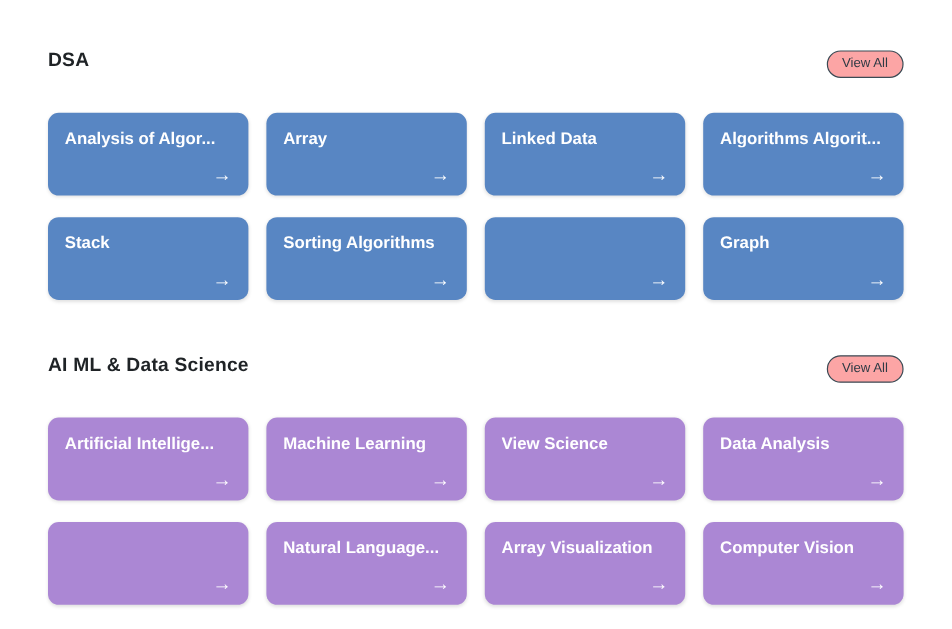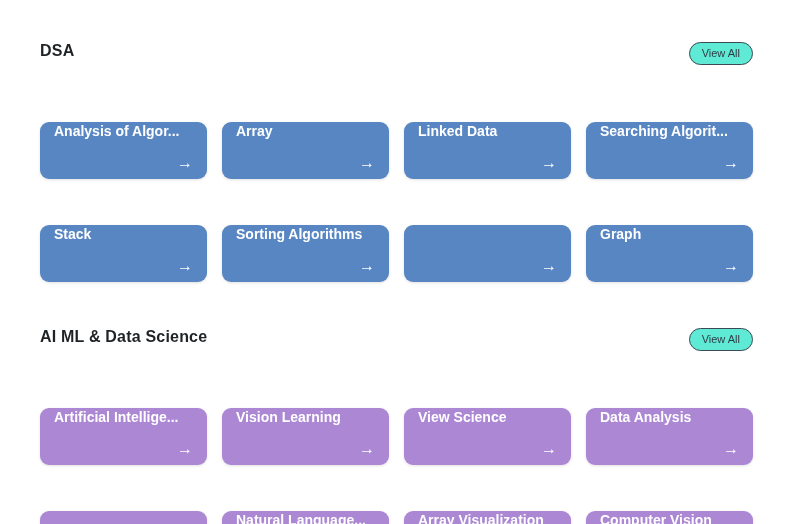--- a/index.html
+++ b/index.html
@@ -27,44 +27,43 @@
     font-size: 16px;
     font-weight: bold;
     color: var(--heading-text, #1f2326);
     letter-spacing: 0.2px;
   }
   .view-all-btn {
     font-family: "Liberation Sans", sans-serif;
     font-size: 11px;
     line-height: 1;
     color: #2f3b45;
-    background: #5eead4;
+    background: #fca5a5;
     border: 1px solid var(--view-all-border, #3b4a54);
     border-radius: 999px;
     padding: 5px 12px;
     cursor: pointer;
   }
 
   .card-grid {
     display: grid;
     grid-template-columns: repeat(4, 1fr);
     column-gap: 15px;
     row-gap: 18px;
   }
   .topic-card {
     position: relative;
-    height: 57px;
+    height: 69px;
     border-radius: 9px;
     box-sizing: border-box;
-    padding: 1px 14px;
+    padding: 13px 14px;
     color: var(--card-text, #ffffff);
     cursor: pointer;
     box-shadow: 0 1px 3px rgba(0,0,0,0.12);
     overflow: hidden;
-    margin-top: 28px;
   }
   .section.dsa  .topic-card { background: var(--dsa-card, #5886c3); }
   .section.aiml .topic-card { background: var(--aiml-card, #ab87d4); }
 
   .topic-card .card-title {
     font-size: 14px;
     font-weight: bold;
     white-space: nowrap;
     overflow: hidden;
   }
@@ -93,21 +92,21 @@
       </div>
       <div class="topic-card">
         <div class="card-title">Array</div>
         <span class="arrow">→</span>
       </div>
       <div class="topic-card">
         <div class="card-title">Linked Data</div>
         <span class="arrow">→</span>
       </div>
       <div class="topic-card">
-        <div class="card-title">Searching Algorit...</div>
+        <div class="card-title">Algorithms Algorit...</div>
         <span class="arrow">→</span>
       </div>
       <div class="topic-card">
         <div class="card-title">Stack</div>
         <span class="arrow">→</span>
       </div>
       <div class="topic-card">
         <div class="card-title">Sorting Algorithms</div>
         <span class="arrow">→</span>
       </div>
@@ -125,21 +124,21 @@
     <div class="section-header">
       <h2 class="section-title">AI ML &amp; Data Science</h2>
       <button class="view-all-btn">View All</button>
     </div>
     <div class="card-grid">
       <div class="topic-card">
         <div class="card-title">Artificial Intellige...</div>
         <span class="arrow">→</span>
       </div>
       <div class="topic-card">
-        <div class="card-title">Vision Learning</div>
+        <div class="card-title">Machine Learning</div>
         <span class="arrow">→</span>
       </div>
       <div class="topic-card">
         <div class="card-title">View Science</div>
         <span class="arrow">→</span>
       </div>
       <div class="topic-card">
         <div class="card-title">Data Analysis</div>
         <span class="arrow">→</span>
       </div>

